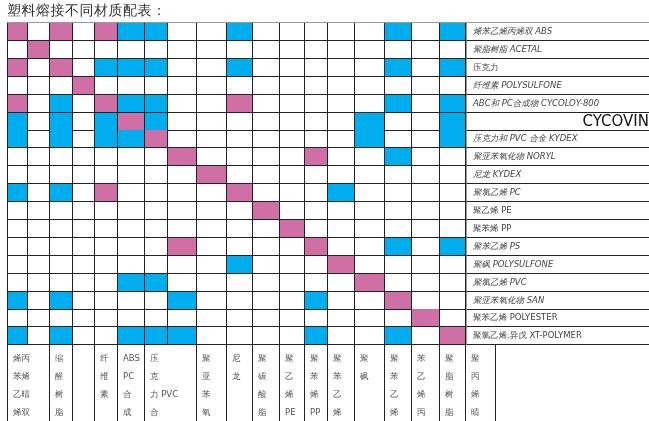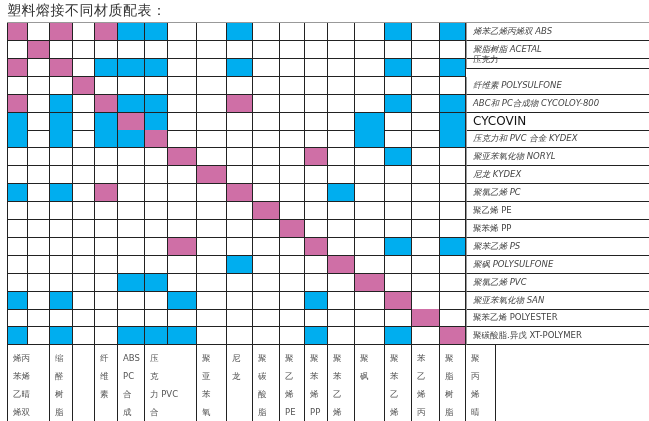--- a/index.html
+++ b/index.html
@@ -10,21 +10,21 @@
     .grid { position: absolute; left: 7px; top: 23px; }
     .cell { position: absolute; top: 0; height: 18px; box-sizing: border-box;
             border-right: 1px solid #222; border-bottom: 1px solid #222; }
     .cell.first { border-left: 1px solid #222; }
     .cell.P { background: #CF6FA6; }
     .cell.B { background: #00AEEF; }
     .label { position: absolute; left: 466px; height: 18px; width: 183px; box-sizing: border-box;
              border-bottom: 1px solid #222; border-left: 1px solid #999;
              font-size: 8.5px; line-height: 17px; padding-left: 6px; color: #444; white-space: nowrap; }
     .label.em { font-style: italic; }
-    .label.bold { font-size: 12px; color: #111; }
+    .label.bold { font-size: 15px; color: #111; text-align: right; }
     .toprule { position: absolute; left: 7px; top: 22px; width: 642px; height: 1px; background: #999; }
     .bottom { position: absolute; top: 345px; left: 7px; height: 76px; }
     .bcol { position: absolute; top: 0; height: 76px; box-sizing: border-box; border-right: 1px solid #222;
             padding: 4px 0 0 5px; font-size: 8.5px; line-height: 18px; color: #555; }
     .bcol span { display: block; }
     .bcol.first { border-left: 1px solid #222; }
   </style>
 </head>
 <body>
 
@@ -352,36 +352,36 @@
     <div class="cell B" style="left: 298px; width: 23px; top: 304.3px; font-size: 0px;"></div>
     <div class="cell" style="left: 321px; width: 27px; top: 304.3px; font-size: 0px;"></div>
     <div class="cell" style="left: 348px; width: 30px; top: 304.3px; font-size: 0px;"></div>
     <div class="cell B" style="left: 378px; width: 27px; top: 304.3px; font-size: 0px;"></div>
     <div class="cell" style="left: 405px; width: 28px; top: 304.3px; font-size: 0px;"></div>
     <div class="cell P" style="left: 433px; width: 26px; top: 304.3px; font-size: 0px;"></div>
   </div>
 <div id="labels">
     <div class="label em" style="top: 23px;">烯苯乙烯丙烯双 ABS</div>
     <div class="label em" style="top: 40.9px;">聚脂树脂 ACETAL</div>
-    <div class="label" style="top: 51px;">压克力</div>
+    <div class="label" style="top: 59px;">压克力</div>
     <div class="label em" style="top: 76.7px;">纤维素 POLYSULFONE</div>
     <div class="label em" style="top: 94.6px;">ABC和 PC合成物 CYCOLOY-800</div>
     <div class="label bold" style="top: 112.5px;">CYCOVIN</div>
     <div class="label em" style="top: 130.4px;">压克力和 PVC 合金 KYDEX</div>
     <div class="label em" style="top: 148.3px;">聚亚苯氧化物 NORYL</div>
     <div class="label em" style="top: 166.2px;">尼龙 KYDEX</div>
     <div class="label em" style="top: 184.1px;">聚氯乙烯 PC</div>
     <div class="label" style="top: 202px;">聚乙烯 PE</div>
     <div class="label" style="top: 219.9px;">聚苯烯 PP</div>
     <div class="label em" style="top: 237.8px;">聚苯乙烯 PS</div>
     <div class="label em" style="top: 255.7px;">聚砜 POLYSULFONE</div>
     <div class="label em" style="top: 273.6px;">聚氯乙烯 PVC</div>
     <div class="label em" style="top: 291.5px;">聚亚苯氧化物   SAN</div>
     <div class="label" style="top: 309.4px;">聚苯乙烯 POLYESTER</div>
-    <div class="label" style="top: 327.3px;">聚碳酸脂.异戊 XT-POLYMER</div>
+    <div class="label" style="top: 327.3px;">聚氯乙烯.异戊 XT-POLYMER</div>
   </div>
 <div class="bottom" id="bottom">
     <div class="bcol first" style="left: 0px; width: 43px;">
       <span>烯丙</span>
       <span>苯烯</span>
       <span>乙晴</span>
       <span>烯双</span>
     </div>
     <div class="bcol" style="left: 43px; width: 23px;">
       <span>缩</span>

